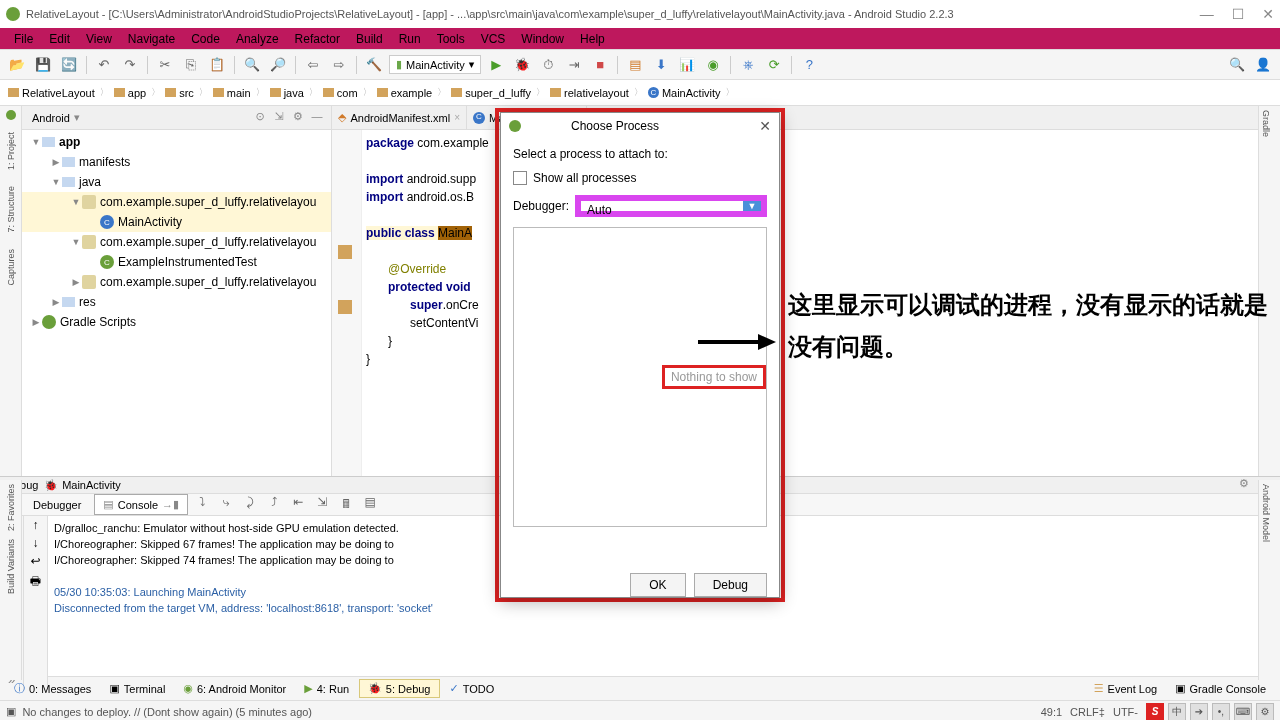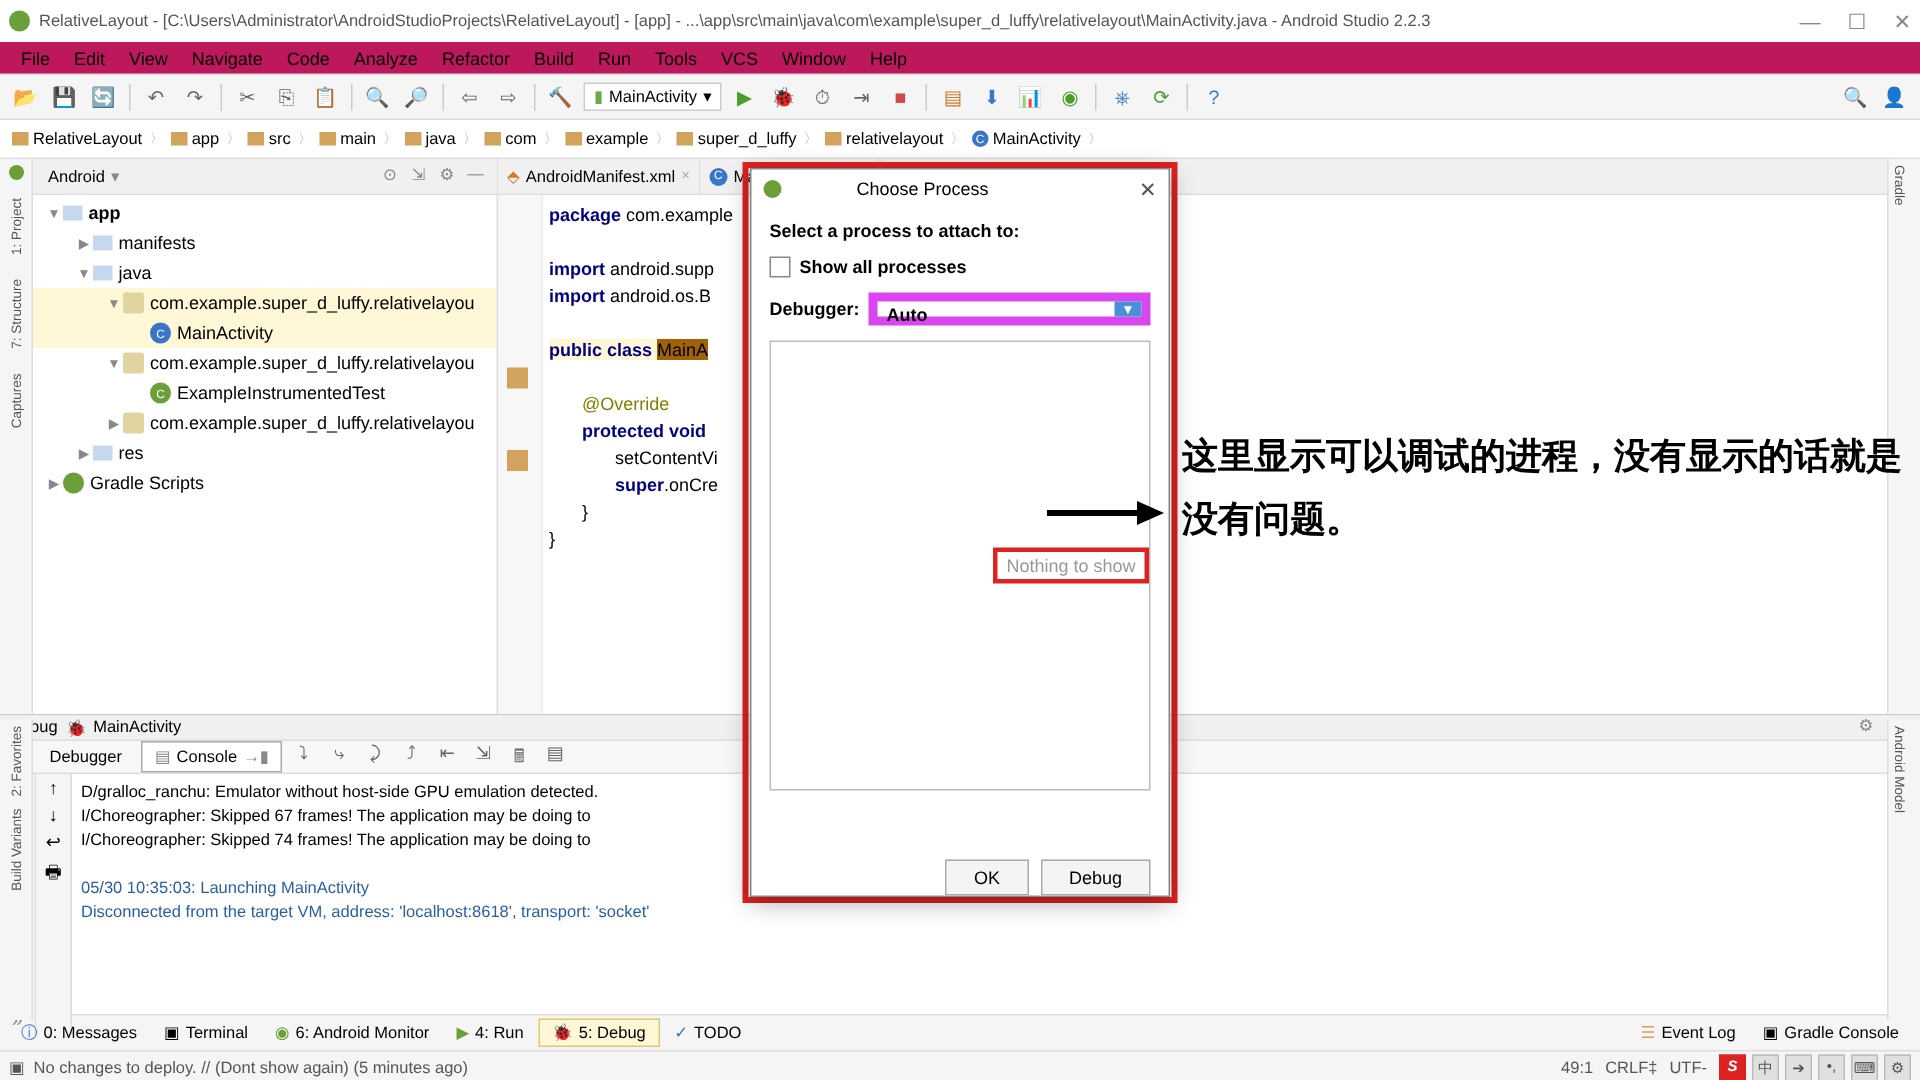--- a/index.html
+++ b/index.html
@@ -74,21 +74,21 @@
 .right-gutter .dot { width: 10px; height: 10px; background: #6a9f3a; border-radius: 50%; margin: 6px auto; }
 .right-gutter .side-tab { writing-mode: vertical-rl; font-size: 9px; color: #555; padding: 4px 2px; cursor: pointer; }
 
 
 .dialog-wrap { position: absolute; left: 500px; top: 112px; width: 280px; height: 486px; background: #fff; border: 1px solid #888; box-shadow: 0 4px 16px rgba(0,0,0,.3); z-index: 100; }
 .dialog-border { position: absolute; left: 495px; top: 108px; width: 290px; height: 494px; border: 4px solid #d22; z-index: 99; pointer-events: none; }
 .dlg-title { height: 26px; display: flex; align-items: center; padding: 0 8px; font-size: 12px; gap: 44px; }
 .dlg-title .ico { width: 12px; height: 12px; background: #6a9f3a; border-radius: 50%; margin-right: 6px; }
 .dlg-title .close { margin-left: auto; cursor: pointer; font-size: 14px; color: #555; }
 .dlg-body { padding: 8px 12px; font-size: 12px; }
-.dlg-body .row { margin-bottom: 10px; display: flex; align-items: center; font-weight: bold; }
+.dlg-body .row { margin-bottom: 10px; display: flex; align-items: center; }
 .dlg-body .chk { width: 14px; height: 14px; border: 1px solid #888; margin-right: 6px; }
 .select-combo { flex: 1; border: 6px solid #d946ef; display: flex; height: 22px; margin-left: 6px; }
 .select-combo .val { flex: 1; padding: 2px 6px; }
 .select-combo .drop { width: 18px; background: #4a90d9; color: #fff; display: flex; align-items: center; justify-content: center; font-size: 9px; }
 .process-list { border: 1px solid #bbb; height: 300px; margin-top: 6px; display: flex; align-items: center; justify-content: flex-end; color: #999; font-size: 12px; position: relative; }
 .nothing-box { border: 3px solid #d22; padding: 2px 6px; }
 .dlg-buttons { position: absolute; bottom: 0; right: 12px; display: flex; gap: 8px; }
 .dlg-buttons button { padding: 4px 18px; font-size: 12px; border: 1px solid #aaa; background: #f4f4f4; cursor: pointer; }
 
 
@@ -348,22 +348,22 @@
       <div class="code-lines">
         <div><span class="kw">package</span><span> com.example</span></div>
         <div>&nbsp;</div>
         <div><span class="kw">import</span><span> android.supp</span></div>
         <div><span class="kw">import</span><span> android.os.B</span></div>
         <div>&nbsp;</div>
         <div class="hl"><span class="kw">public class </span><span style="background:#a16207">MainA</span></div>
         <div>&nbsp;</div>
         <div style="padding-left:22px"><span class="ann">@Override</span></div>
         <div style="padding-left:22px"><span class="kw">protected void</span><span></span></div>
+        <div style="padding-left:44px"><span class="kw">super</span><span>.onCre</span></div>
         <div style="padding-left:44px"><span>setContentVi</span></div>
-        <div style="padding-left:44px"><span class="kw">super</span><span>.onCre</span></div>
         <div style="padding-left:22px">}</div>
         <div>}</div>
       </div>
     </div>
   </div>
 
   <div class="right-gutter">
     <span class="dot"></span>
     <span class="side-tab">Gradle</span>
   </div>

